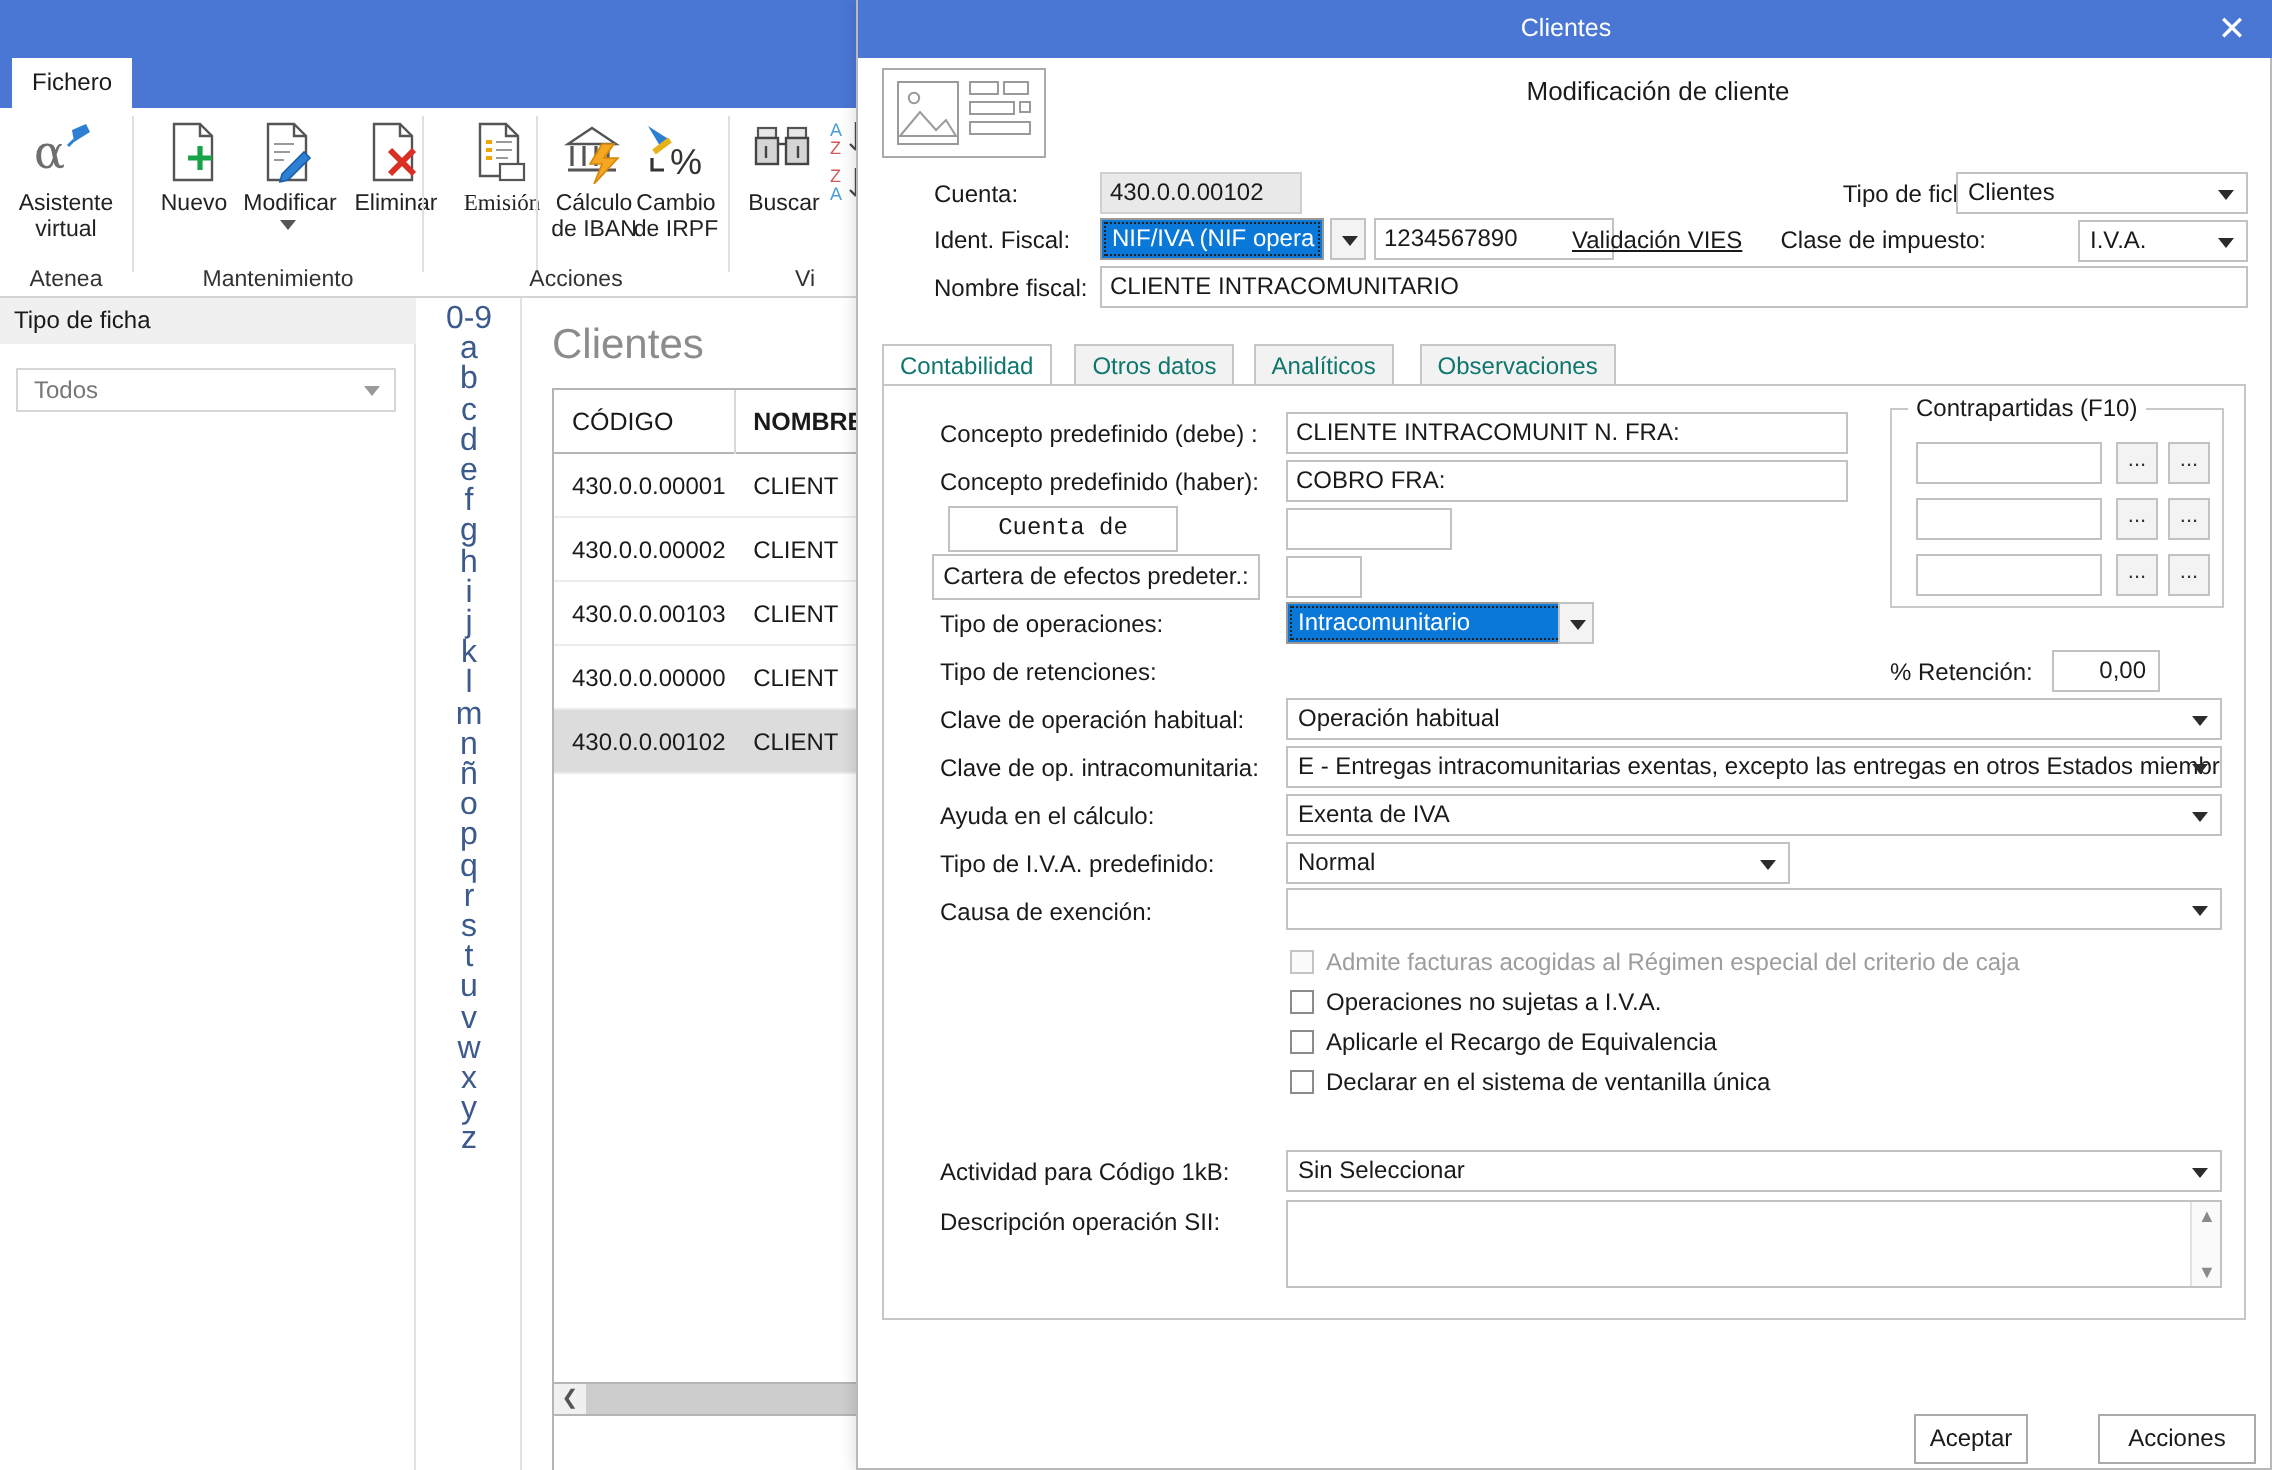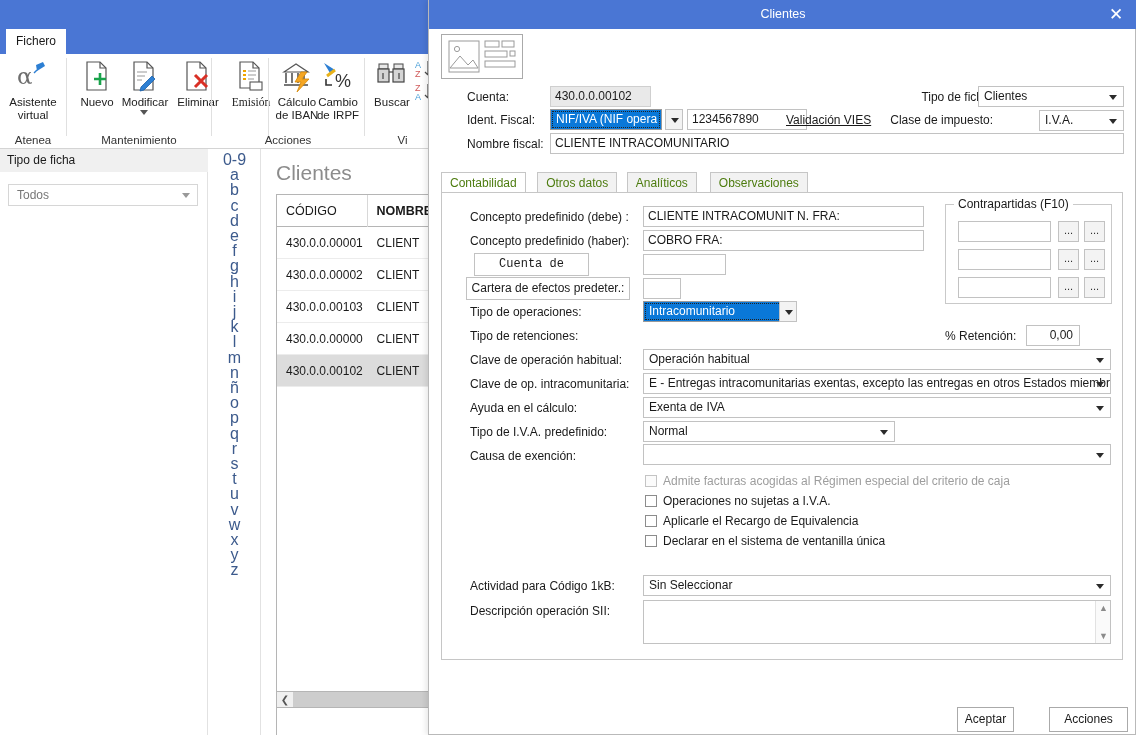--- a/index.html
+++ b/index.html
@@ -199,21 +199,21 @@
     position: absolute; font-size: 12px; color: #1a1a1a;
     text-decoration: underline; cursor: default;
   }
 
   
   .tabs-row {
     position: absolute; left: 12px; top: 172px; width: 682px; height: 21px;
   }
   .tabitem {
     position: absolute; top: 0; height: 21px; line-height: 20px;
-    font-size: 12px; padding: 0 8px; color: #4d7c0f;
+    font-size: 12px; padding: 0 8px; color: #0f766e;
     border: 1px solid #c6c6c6; background: #f2f2f2;
     border-bottom: none; cursor: default; white-space: nowrap;
   }
   .tabitem.active { background: #ffffff; border-bottom: 1px solid #fff; }
   .tab-panel {
     position: absolute; left: 12px; top: 192px; width: 682px; height: 468px;
     border: 1px solid #c6c6c6; background: #ffffff;
   }
 
   .gbox {
@@ -481,20 +481,21 @@
         <rect x="7" y="6" width="30" height="31" fill="#fff" stroke="#9a9a9a" stroke-width="1"></rect>
         <circle cx="15" cy="14" r="2.6" fill="none" stroke="#9a9a9a" stroke-width="1"></circle>
         <path d="M8 33 L18 21 L26 30 L31 25 L36 33 Z" fill="#fff" stroke="#9a9a9a" stroke-width="1"></path>
         <rect x="43" y="6" width="14" height="6" fill="#fff" stroke="#9a9a9a" stroke-width="1"></rect>
         <rect x="60" y="6" width="12" height="6" fill="#fff" stroke="#9a9a9a" stroke-width="1"></rect>
         <rect x="43" y="16" width="22" height="6" fill="#fff" stroke="#9a9a9a" stroke-width="1"></rect>
         <rect x="68" y="16" width="5" height="5" fill="#fff" stroke="#9a9a9a" stroke-width="1"></rect>
         <rect x="43" y="26" width="30" height="6" fill="#fff" stroke="#9a9a9a" stroke-width="1"></rect>
       </svg>
     </div>
+    <div class="dlg-heading">Modificación de cliente</div>
 
     <div class="lbl" style="left:38px;top:90px;">Cuenta:</div>
     <div class="tin ro" style="left:121px;top:86px;width:101px;">430.0.0.00102</div>
 
     <div class="lbl-r" style="left:430px;top:90px;width:134px;">Tipo de ficha:</div>
     <div class="cmb" style="left:549px;top:86px;width:146px;">
       <span>Clientes</span>
       <span class="arr"></span>
     </div>
 

